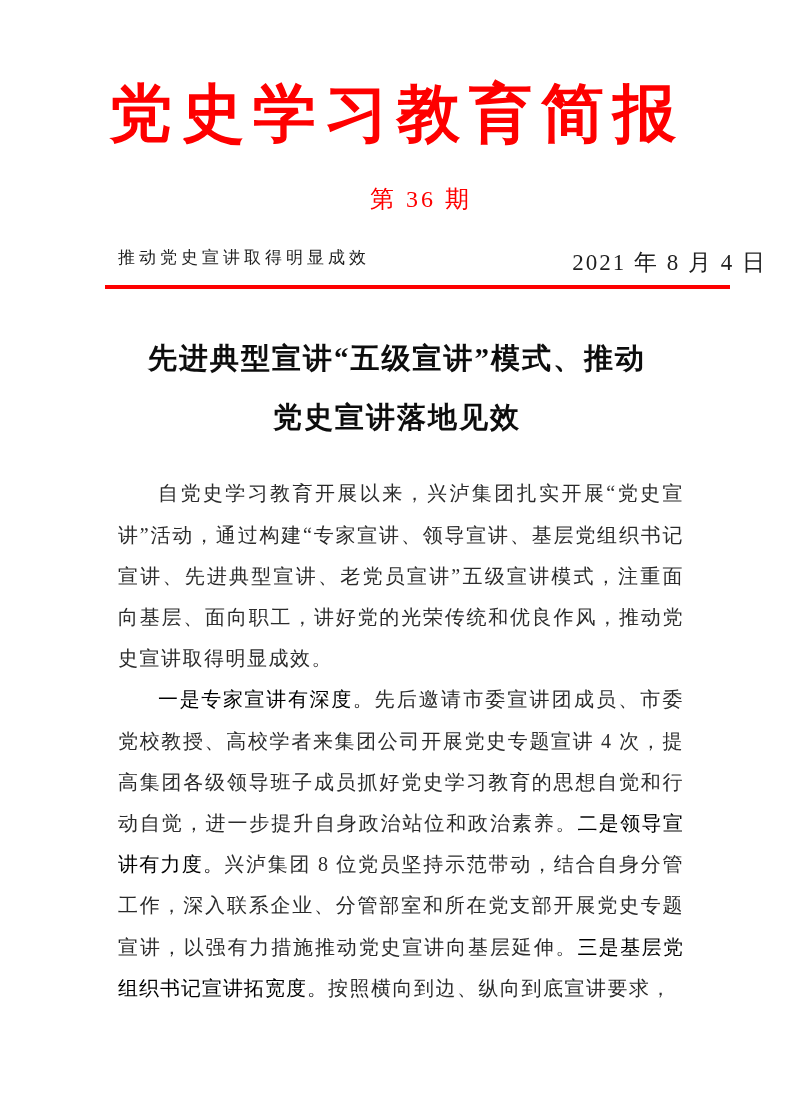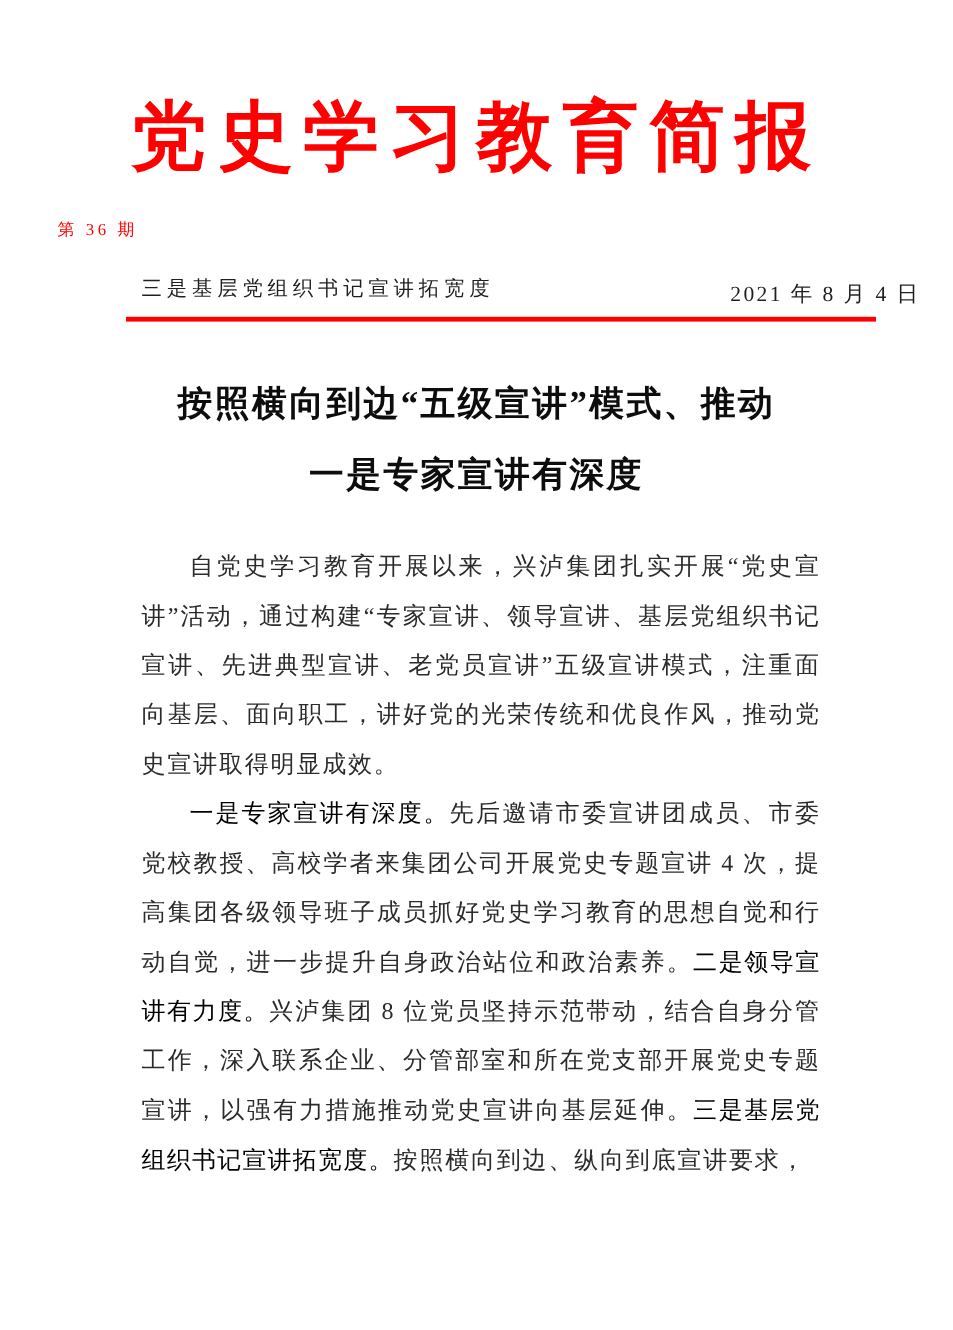--- a/index.html
+++ b/index.html
@@ -20,42 +20,42 @@
     text-align: center;
     font-size: 63px;
     font-weight: 700;
     line-height: 1.1;
     letter-spacing: 9px;
     color: #fe0000;
     white-space: nowrap;
   }
   .issue {
     margin-top: 34px;
-    text-align: left;
-    font-size: 14px;
+    text-align: center;
+    font-size: 24px;
     letter-spacing: 3px;
     color: #fe0000;
     margin-left: 48px;
   }
 
   .pub-row {
     margin: 22px 27px 0 118px;
     display: flex;
     justify-content: space-between;
     align-items: center;
   }
   .org-line {
     font-size: 17px;
     line-height: 25px;
     letter-spacing: 4px;
     color: #1f1f1f;
     font-style: normal;
   }
   .pub-date {
-    font-size: 18px;
+    font-size: 23px;
     letter-spacing: 2px;
     color: #1f1f1f;
     white-space: nowrap;
     margin-top: 10px;
   }
 
   .red-rule {
     margin: 7px 64px 0 105px;
     height: 4px;
     background: #fe0000;
@@ -96,32 +96,32 @@
 
 <div class="page">
 
   <header>
     <h1 class="masthead-title">党史学习教育简报</h1>
 
     <div class="issue">第 36 期</div>
 
     <div class="pub-row">
       <div class="org-block">
-        <div class="org-line">三是基层党组织书记宣讲拓宽度</div>
+        <div class="org-line">推动党史宣讲取得明显成效</div>
       </div>
       <div class="pub-date">2021 年 8 月 4 日</div>
     </div>
 
     <div class="red-rule"></div>
   </header>
 
   <main>
     <h2 class="article-title">
-      <span class="title-line">按照横向到边“五级宣讲”模式、推动</span>
-      <span class="title-line">一是专家宣讲有深度</span>
+      <span class="title-line">先进典型宣讲“五级宣讲”模式、推动</span>
+      <span class="title-line">党史宣讲落地见效</span>
     </h2>
 
     <div class="article-body" id="article-body">
         <p class="para"><span class="run">自党史学习教育开展以来，兴泸集团扎实开展“党史宣讲”活动，通过构建“专家宣讲、领导宣讲、基层党组织书记宣讲、先进典型宣讲、老党员宣讲”五级宣讲模式，注重面向基层、面向职工，讲好党的光荣传统和优良作风，推动党史宣讲取得明显成效。</span></p>
         <p class="para"><span class="run bold">一是专家宣讲有深度。</span><span class="run">先后邀请市委宣讲团成员、市委党校教授、高校学者来集团公司开展党史专题宣讲 4 次，提高集团各级领导班子成员抓好党史学习教育的思想自觉和行动自觉，进一步提升自身政治站位和政治素养。</span><span class="run bold">二是领导宣讲有力度。</span><span class="run">兴泸集团 8 位党员坚持示范带动，结合自身分管工作，深入联系企业、分管部室和所在党支部开展党史专题宣讲，以强有力措施推动党史宣讲向基层延伸。</span><span class="run bold">三是基层党组织书记宣讲拓宽度。</span><span class="run">按照横向到边、纵向到底宣讲要求，</span></p>
       </div>
   </main>
 
 </div>
 

